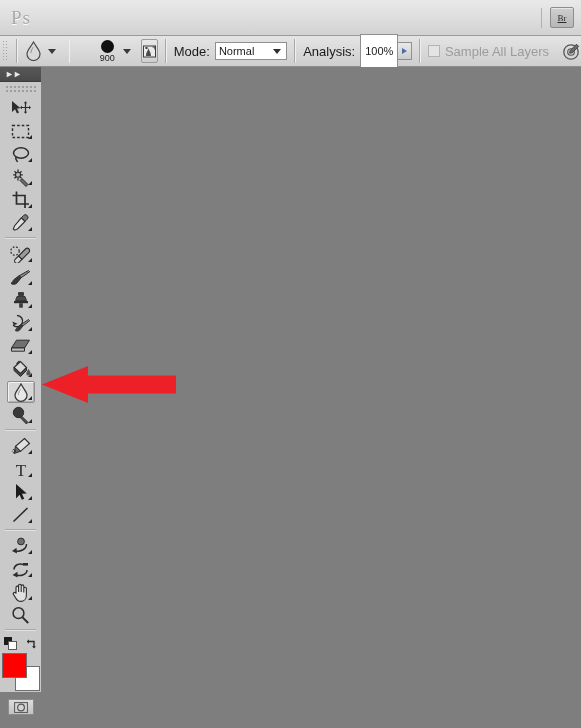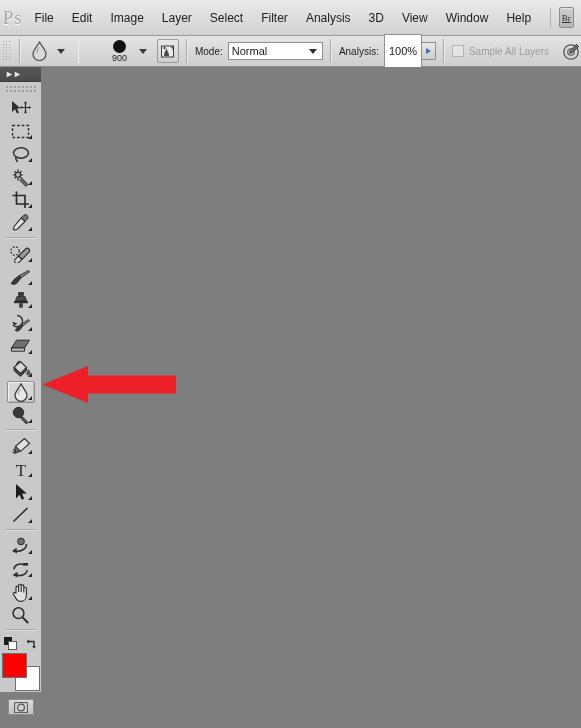--- a/index.html
+++ b/index.html
@@ -123,21 +123,21 @@
   }
   .panel-toggle-btn {
     width: 23px; height: 22px;
     border: 1px solid #9b9b9b;
     background: linear-gradient(to bottom, #e8e8e8, #cfcfcf);
     border-radius: 2px;
     margin-left: 4px;
     display: flex; align-items: center; justify-content: center;
   }
   .opt-label {
-    font-size: 10px;
+    font-size: 13px;
     color: #1a1a1a;
     margin-right: 5px;
     white-space: nowrap;
   }
   .opt-label.disabled { color: #9c9c9c; }
   .combo {
     width: 107px; height: 18px;
     background: #fff;
     border: 1px solid #8f8f8f;
     box-sizing: border-box;
@@ -308,33 +308,20 @@
     left: 42px; top: 366px;
     width: 134px; height: 37px;
     pointer-events: none;
   }
 </style>
 </head>
 <body>
 
 <div id="menubar">
   <div id="ps-logo">Ps</div>
-  <div id="menu-items" style="display: flex; align-items: center;">
-      <div class="menu-item">File</div>
-      <div class="menu-item">Edit</div>
-      <div class="menu-item">Image</div>
-      <div class="menu-item">Layer</div>
-      <div class="menu-item">Select</div>
-      <div class="menu-item">Filter</div>
-      <div class="menu-item">Analysis</div>
-      <div class="menu-item">3D</div>
-      <div class="menu-item">View</div>
-      <div class="menu-item">Window</div>
-      <div class="menu-item">Help</div>
-    </div>
   <div style="flex:1"></div>
   <div id="menu-sep"></div>
   <div id="br-button">Br</div>
 </div>
 
 <div id="optionsbar">
   <div class="opt-grip"></div>
   <div class="opt-divider"></div>
 
   <div class="tool-preview">

